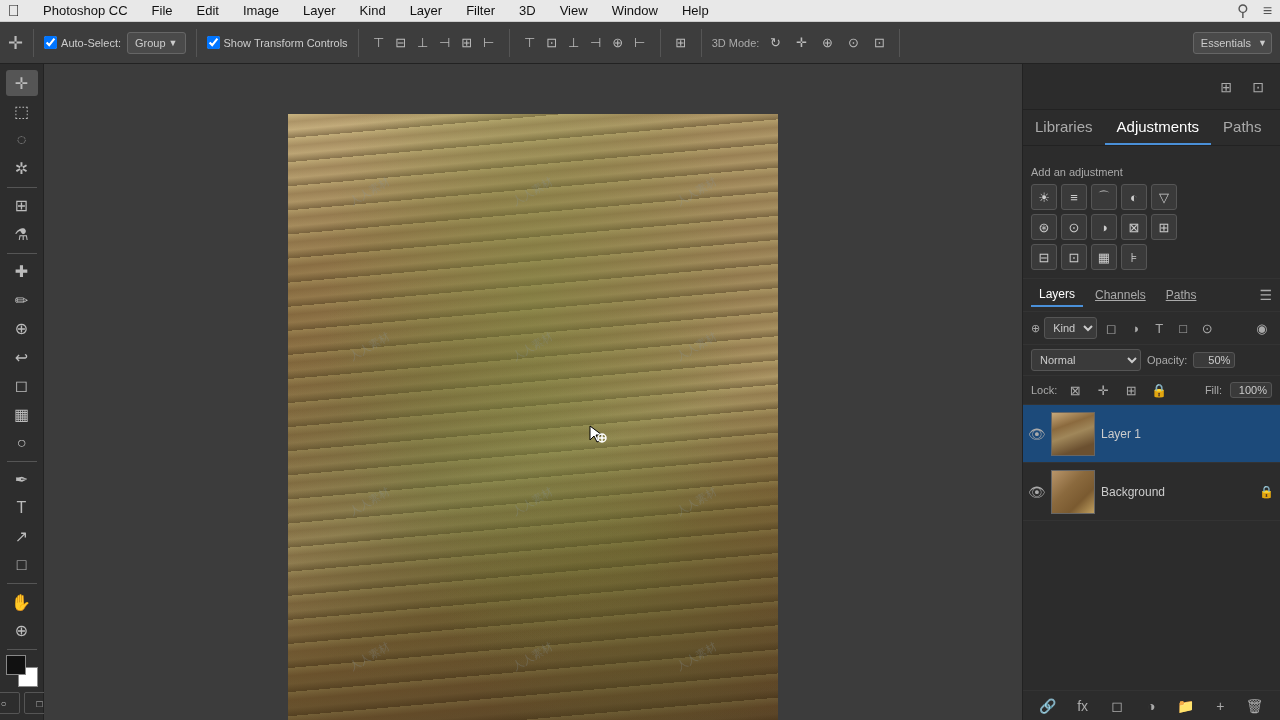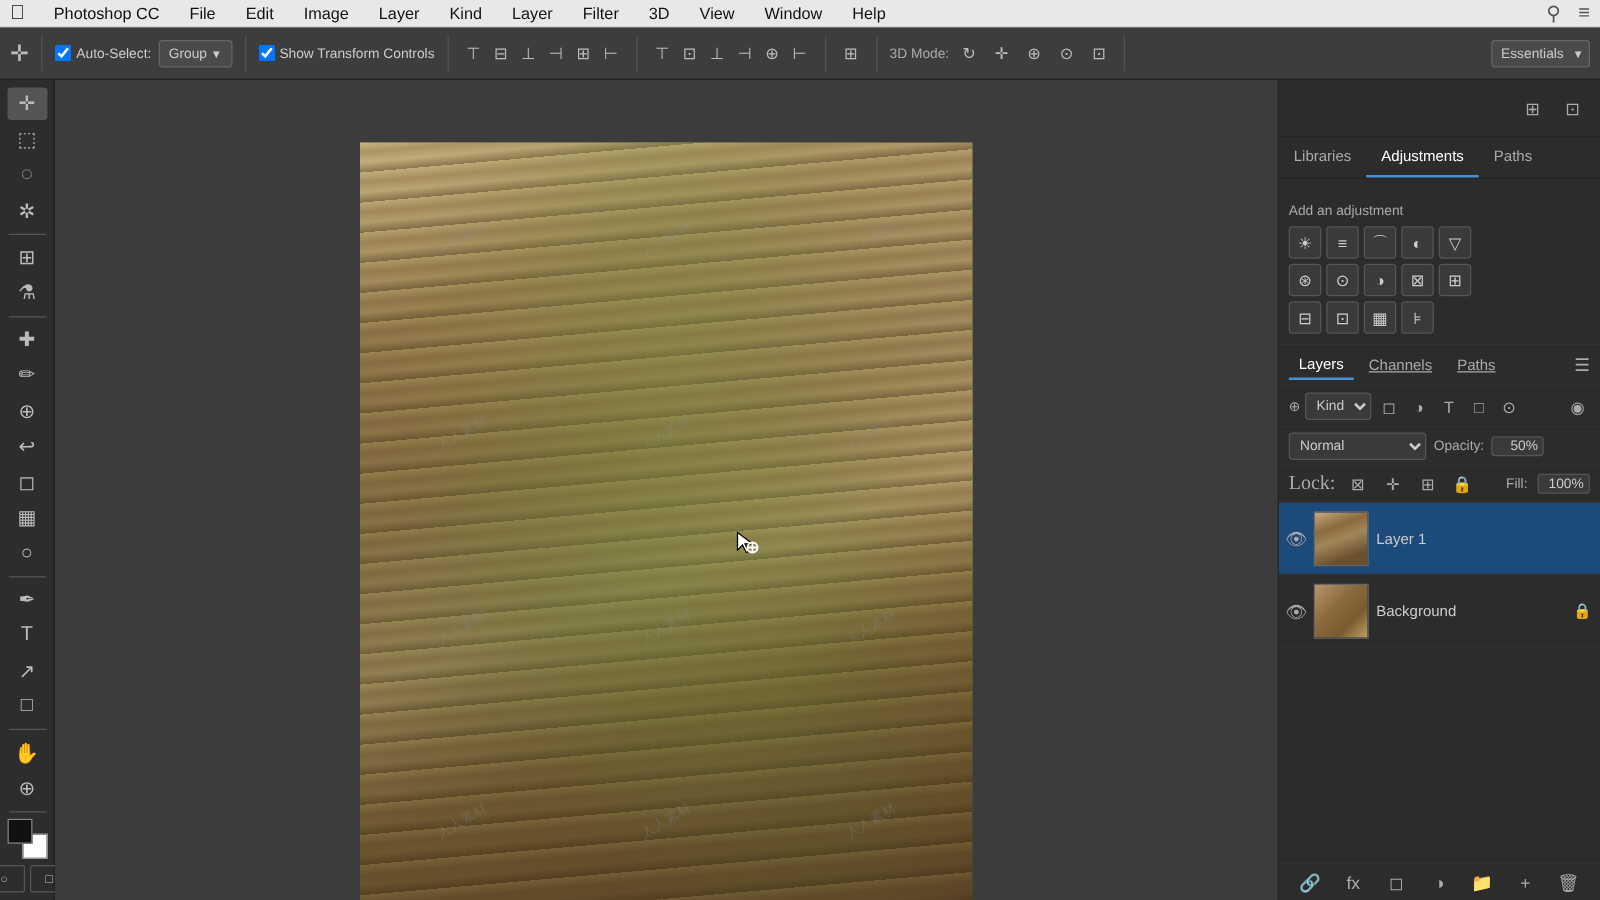--- a/index.html
+++ b/index.html
@@ -241,21 +241,21 @@
     }
 
     
     .panel-tabs {
       display: flex;
       background: #2c2c2c;
       border-bottom: 1px solid #222;
     }
     .panel-tab {
       padding: 8px 12px;
-      font-size: 12px;
+      font-size: 15px;
       color: #aaa;
       cursor: pointer;
       border-bottom: 2px solid transparent;
     }
     .panel-tab.active {
       color: #fff;
       border-bottom: 2px solid #4a90d9;
     }
 
     
@@ -370,21 +370,21 @@
     }
 
     
     .lock-row {
       display: flex;
       align-items: center;
       padding: 4px 8px;
       gap: 8px;
       border-bottom: 1px solid #333;
     }
-    .lock-label { font-size: 16px; color: #aaa; font-family: Liberation Serif, serif; }
+    .lock-label { font-size: 11px; color: #aaa; }
     .fill-label { font-size: 11px; color: #aaa; margin-left: auto; }
     .fill-value {
       font-size: 11px;
       color: #ccc;
       background: #3a3a3a;
       border: 1px solid #555;
       border-radius: 3px;
       padding: 1px 4px;
       width: 42px;
       text-align: right;

